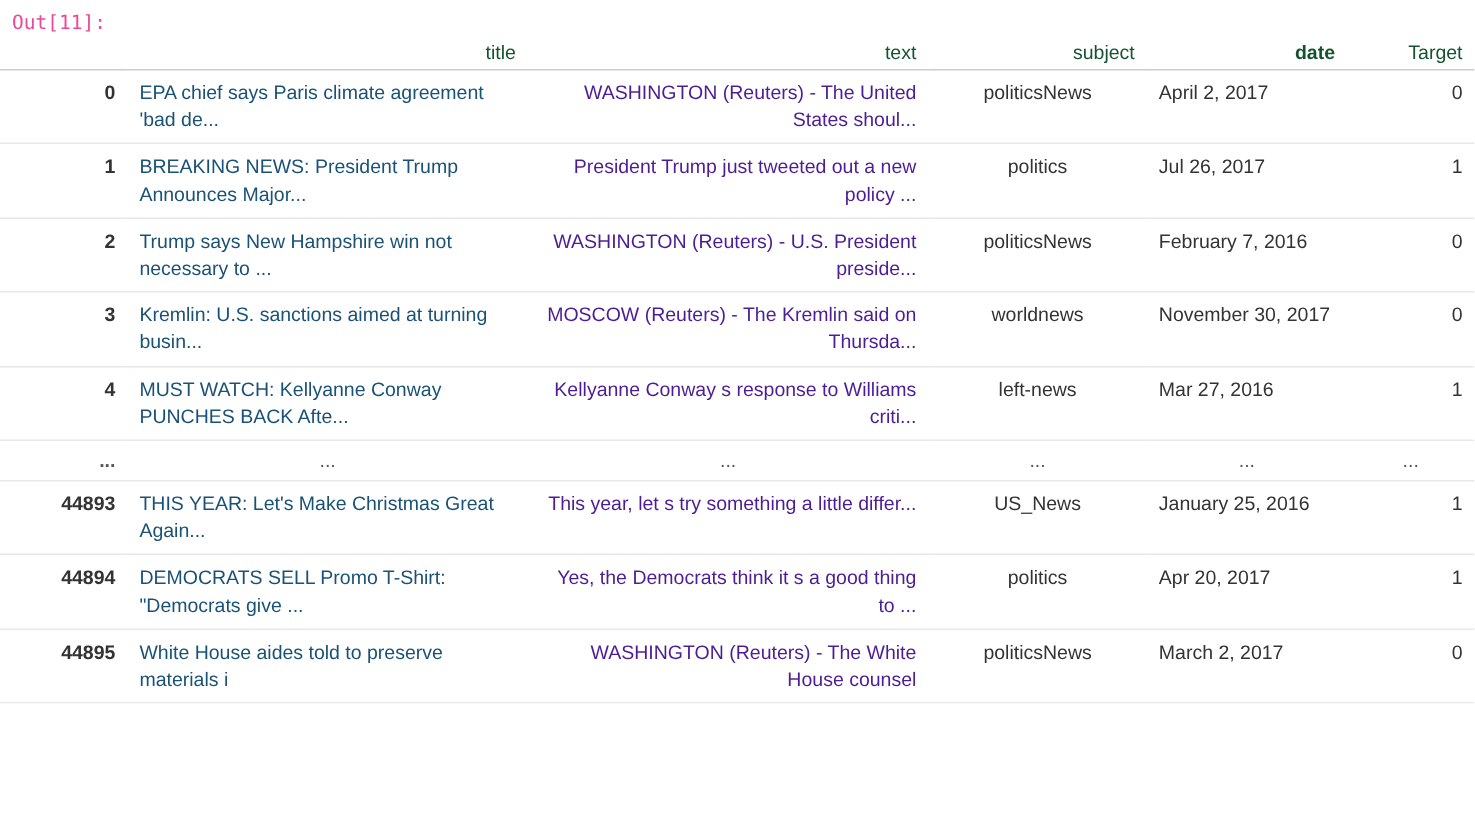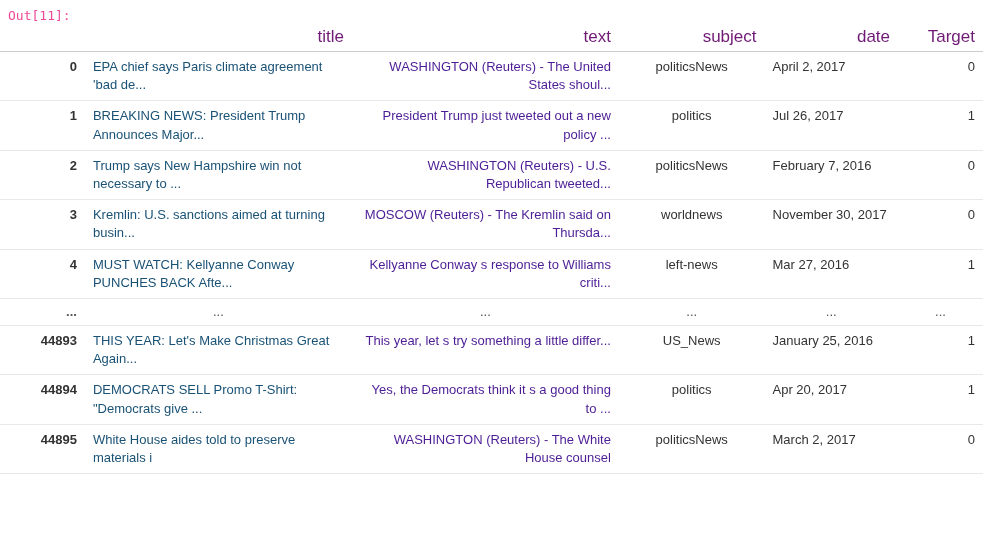--- a/index.html
+++ b/index.html
@@ -17,39 +17,40 @@
     }
     table {
       width: 100%;
       border-collapse: collapse;
       table-layout: fixed;
     }
     thead tr th {
       text-align: right;
       padding: 4px 8px;
       font-weight: normal;
-      color: #701a75;
+      color: #14532d;
       border-bottom: 1px solid #ccc;
-      font-size: 17px;
+      font-size: 13px;
     }
     thead tr th.col-index {
       text-align: left;
       width: 70px;
     }
     thead tr th.col-title {
       width: 220px;
     }
     thead tr th.col-text {
       width: 220px;
     }
     thead tr th.col-subject {
       width: 120px;
     }
     thead tr th.col-date {
       width: 110px;
+      font-weight: bold;
     }
     thead tr th.col-target {
       width: 70px;
     }
     tbody tr td {
       padding: 6px 8px;
       vertical-align: top;
       text-align: right;
       border-bottom: 1px solid #e8e8e8;
       line-height: 1.4;
@@ -120,21 +121,21 @@
           <td class="col-index">1</td>
           <td class="col-title">BREAKING NEWS: President Trump Announces Major...</td>
           <td class="col-text">President Trump just tweeted out a new policy ...</td>
           <td class="col-subject">politics</td>
           <td class="col-date">Jul 26, 2017</td>
           <td class="col-target">1</td>
         </tr>
         <tr>
           <td class="col-index">2</td>
           <td class="col-title">Trump says New Hampshire win not necessary to ...</td>
-          <td class="col-text">WASHINGTON (Reuters) - U.S. Republican tweeted...</td>
+          <td class="col-text">WASHINGTON (Reuters) - U.S. President preside...</td>
           <td class="col-subject">politicsNews</td>
           <td class="col-date">February 7, 2016</td>
           <td class="col-target">0</td>
         </tr>
         <tr>
           <td class="col-index">3</td>
           <td class="col-title">Kremlin: U.S. sanctions aimed at turning busin...</td>
           <td class="col-text">MOSCOW (Reuters) - The Kremlin said on Thursda...</td>
           <td class="col-subject">worldnews</td>
           <td class="col-date">November 30, 2017</td>

